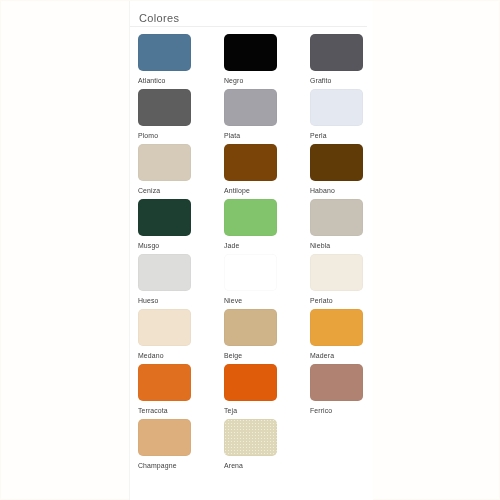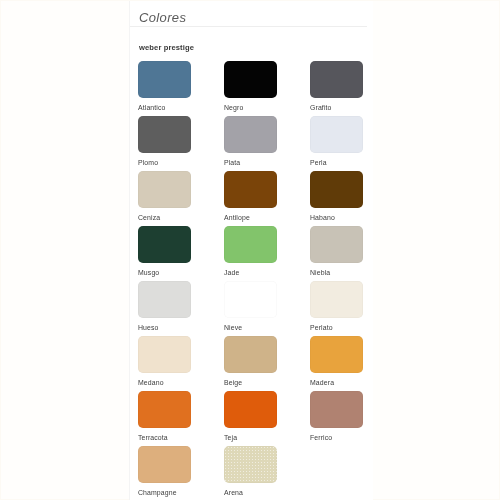--- a/index.html
+++ b/index.html
@@ -35,25 +35,24 @@
     box-sizing: border-box;
   }
   #panel-header {
     height: 26px;
     padding: 7px 0 0 9px;
     box-sizing: border-box;
     border-bottom: 1px solid #eeeeee;
     width: 237px;
   }
   #panel-title {
-    font-size: 13px;
+    font-size: 11px;
     color: #5a5a5a;
     letter-spacing: 0.35px;
     font-family: "Liberation Sans", sans-serif;
-    font-style: italic;
   }
   #brand-row {
     padding: 9px 0 0 9px;
   }
   #brand-label {
     font-size: 7.6px;
     font-weight: bold;
     color: #3a3a3a;
     letter-spacing: 0.1px;
   }
@@ -95,23 +94,20 @@
 </head>
 <body>
 
 <div id="canvas">
   <div id="panel">
 
     <div id="panel-header">
       <span id="panel-title">Colores</span>
     </div>
 
-    <div id="brand-row">
-      <span id="brand-label">weber prestige</span>
-    </div>
 
     <div id="grid">
         <div class="cell">
           <div class="swatch hairline" style="background-color: rgb(79, 118, 149);"></div>
           <div class="label">Atlantico</div>
         </div>
         <div class="cell">
           <div class="swatch hairline" style="background-color: rgb(4, 4, 4);"></div>
           <div class="label">Negro</div>
         </div>

